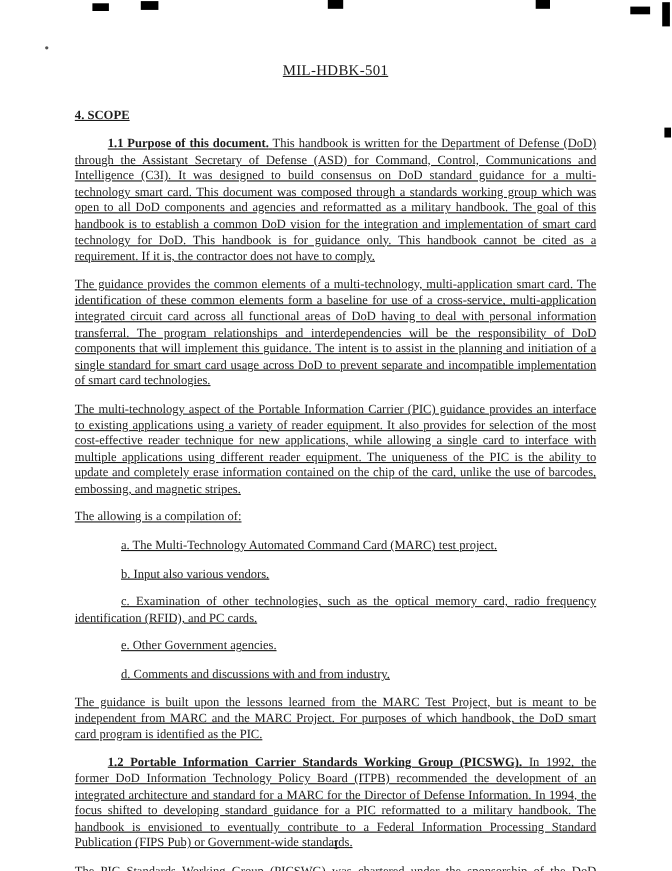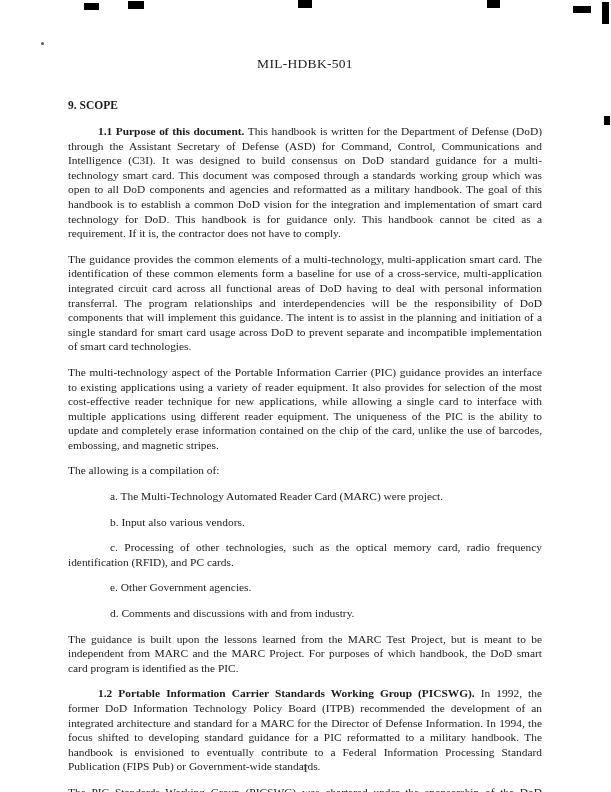--- a/index.html
+++ b/index.html
@@ -10,20 +10,21 @@
     font-family: "Liberation Serif", "DejaVu Serif", serif;
     color: #1a1a1a;
     position: relative;
     overflow: hidden;
   }
   .page {
     position: absolute;
     inset: 0;
     padding: 56px 69px 12px 68px;
     box-sizing: border-box;
+    text-decoration: underline;
   }
   .doc-title {
     text-align: center;
     font-size: 13.5px;
     letter-spacing: 0.3px;
     margin-bottom: 27px;
   }
   .section-heading {
     font-weight: bold;
     font-size: 11.5px;
@@ -71,33 +72,33 @@
 <div class="scan-artifact" style="left:487px; top:0px; width:13px; height:8px;"></div>
 <div class="scan-artifact" style="left:573px; top:6px; width:18px; height:7px;"></div>
 <div class="scan-artifact" style="left:602px; top:2px; width:7px; height:22px;"></div>
 <div class="scan-artifact" style="left:604px; top:116px; width:6px; height:9px;"></div>
 <div class="scan-dot" style="left:41px; top:42px; width:3px; height:3px;"></div>
 
 <div class="page">
 
   <div class="doc-title">MIL-HDBK-501</div>
 
-  <div class="section-heading">9.  SCOPE</div>
+  <div class="section-heading">4.  SCOPE</div>
 
   <p class="para num-indent"><span class="lead">1.1  Purpose of this document.</span> <span>This handbook is written for the Department of Defense (DoD) through the Assistant Secretary of Defense (ASD) for Command, Control, Communications and Intelligence (C3I).  It was designed to build consensus on DoD standard guidance for a multi-technology smart card.  This document was composed through a standards working group which was open to all DoD components and agencies and reformatted as a military handbook.  The goal of this handbook is to establish a common DoD vision for the integration and implementation of smart card technology for DoD.  This handbook is for guidance only.  This handbook cannot be cited as a requirement.  If it is, the contractor does not have to comply.</span></p>
 
   <p class="para">The guidance provides the common elements of a multi-technology, multi-application smart card.  The identification of these common elements form a baseline for use of a cross-service, multi-application integrated circuit card across all functional areas of DoD having to deal with personal information transferral.  The program relationships and interdependencies will be the responsibility of DoD components that will implement this guidance.  The intent is to assist in the planning and initiation of a single standard for smart card usage across DoD to prevent separate and incompatible implementation of smart card technologies.</p>
 
   <p class="para">The multi-technology aspect of the Portable Information Carrier (PIC) guidance provides an interface to existing applications using a variety of reader equipment.  It also provides for selection of the most cost-effective reader technique for new applications, while allowing a single card to interface with multiple applications using different reader equipment.  The uniqueness of the PIC is the ability to update and completely erase information contained on the chip of the card, unlike the use of barcodes, embossing, and magnetic stripes.</p>
 
   <p class="para">The allowing is a compilation of:</p>
 
-  <p class="list-item">a.  The Multi-Technology Automated Reader Card (MARC) were project.</p>
+  <p class="list-item">a.  The Multi-Technology Automated Command Card (MARC) test project.</p>
   <p class="list-item">b.  Input also various vendors.</p>
-  <p class="list-item">c.  Processing of other technologies, such as the optical memory card, radio frequency identification (RFID), and PC cards.</p>
+  <p class="list-item">c.  Examination of other technologies, such as the optical memory card, radio frequency identification (RFID), and PC cards.</p>
   <p class="list-item">e.  Other Government agencies.</p>
   <p class="list-item">d.  Comments and discussions with and from industry.</p>
 
   <p class="para">The guidance is built upon the lessons learned from the MARC Test Project, but is meant to be independent from MARC and the MARC Project.  For purposes of which handbook, the DoD smart card program is identified as the PIC.</p>
 
   <p class="para num-indent"><span class="lead">1.2  Portable Information Carrier Standards Working Group (PICSWG).</span> <span>In 1992, the former DoD Information Technology Policy Board (ITPB) recommended the development of an integrated architecture and standard for a MARC for the Director of Defense Information.  In 1994, the focus shifted to developing standard guidance for a PIC reformatted to a military handbook.  The handbook is envisioned to eventually contribute to a Federal Information Processing Standard Publication (FIPS Pub) or Government-wide standards.</span></p>
 
   <p class="para">The PIC Standards Working Group (PICSWG) was chartered under the sponsorship of the DoD Standards Coordinating Committee (SCC) and empowered to conduct its activities in accordance with the charter.  The PICSWG was chaired by the Defense Information Systems Agency (DISA) Center for Standards (CFS), and meeting announcements and agendas were circulated to all services and DoD components.  All DoD components</p>
 
 </div>

